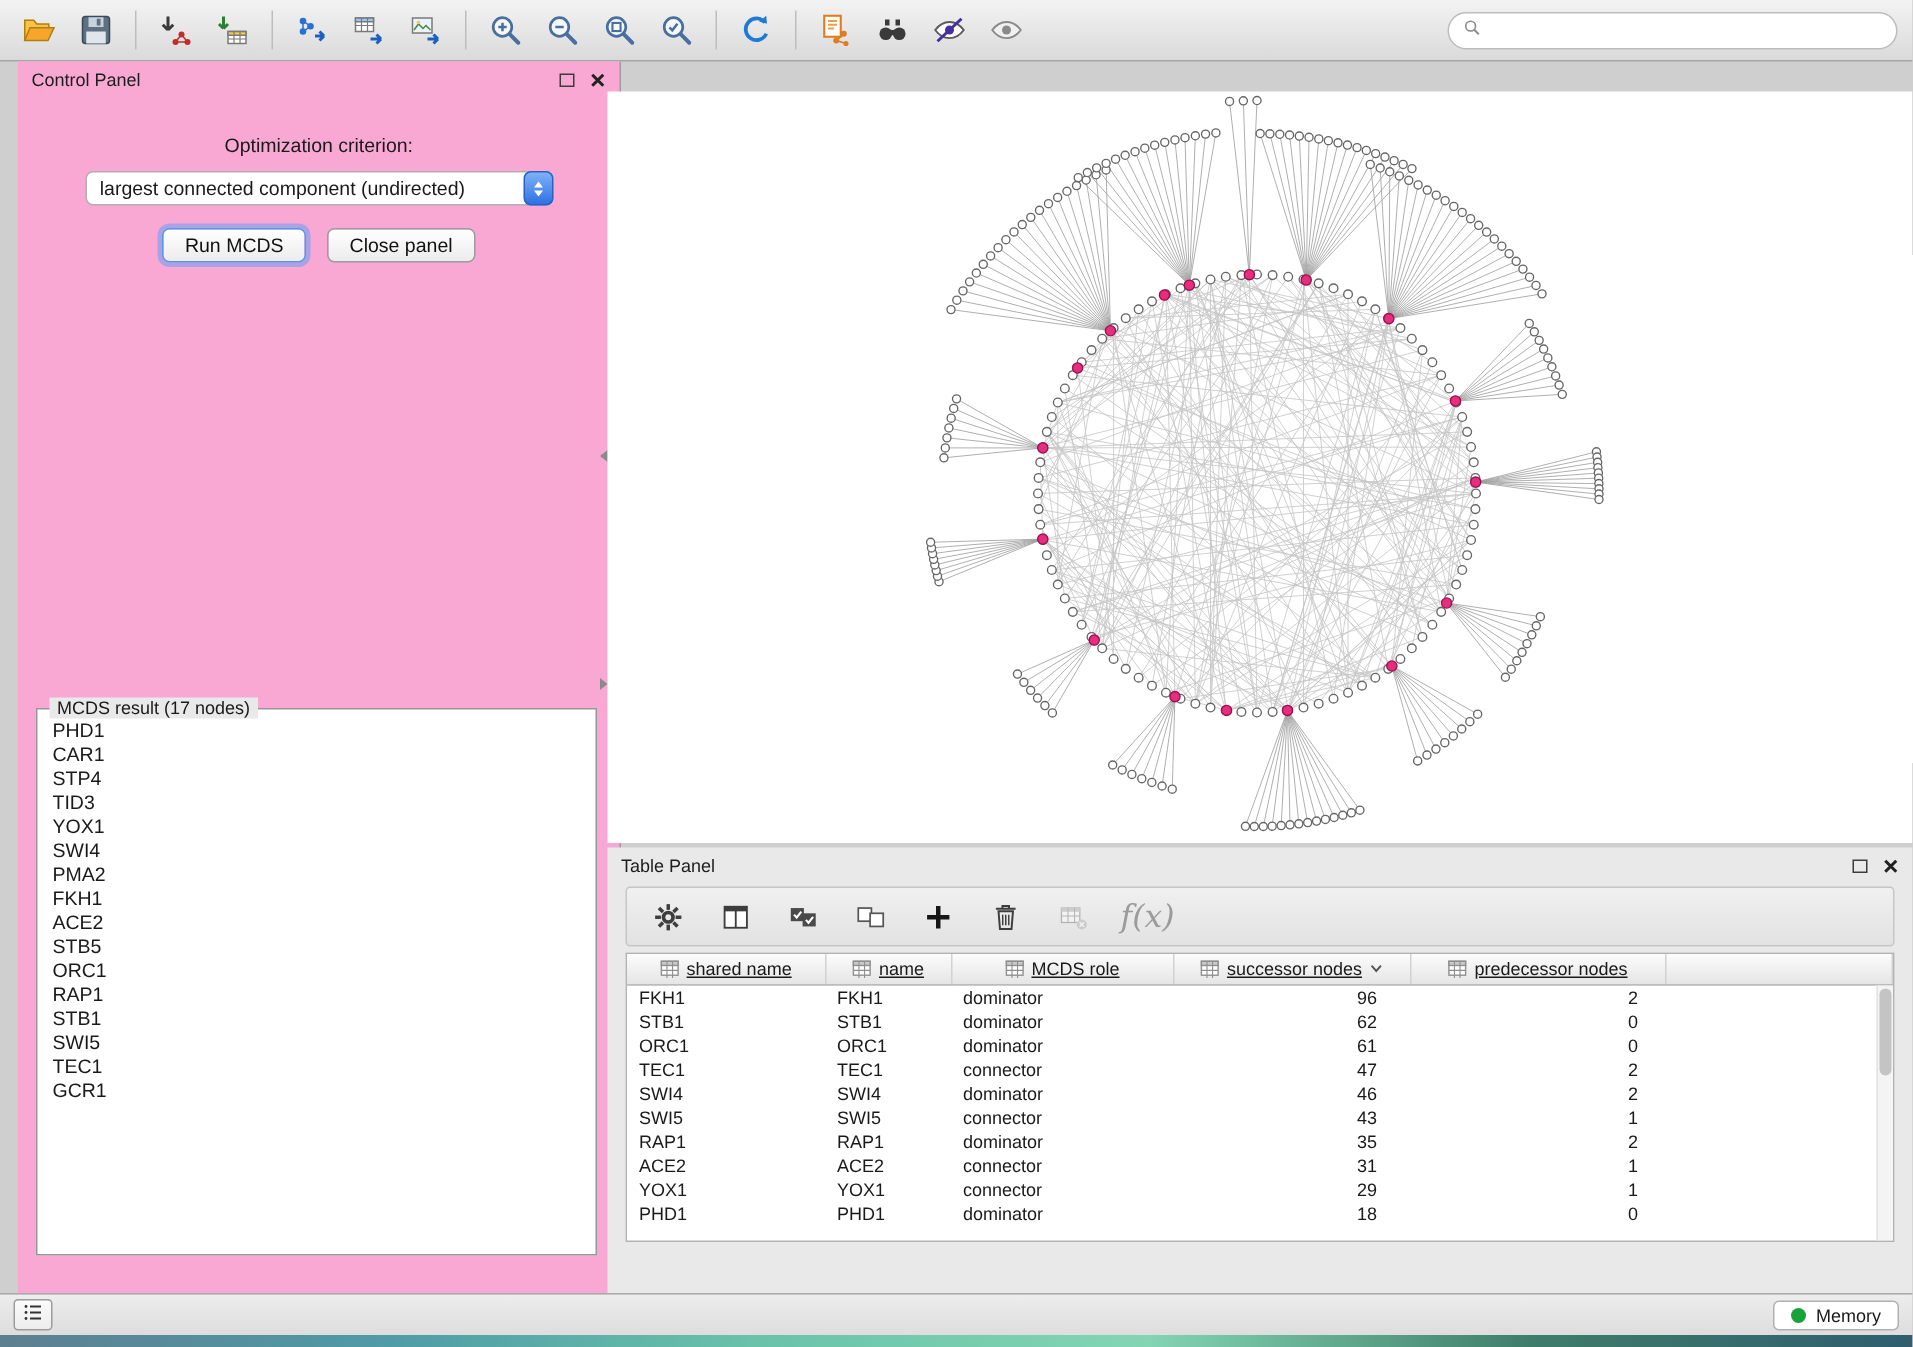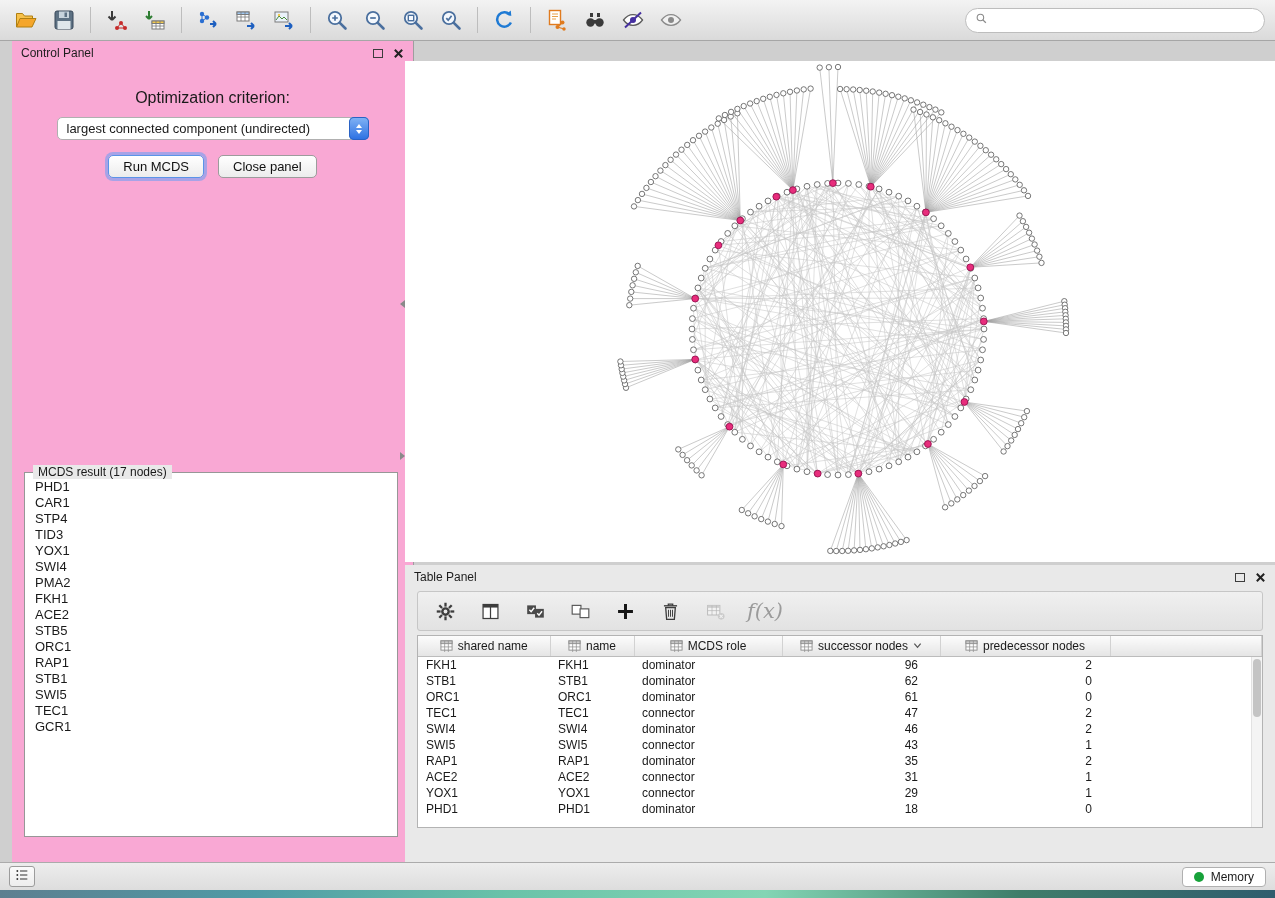--- a/index.html
+++ b/index.html
@@ -31,21 +31,21 @@
   
   #control-panel { position:absolute; left:12px; top:41px; width:402px; height:821px;
                    background:#f9a8d4; border-right:1px solid #9e9e9e; }
   #cp-tabs, #tp-tabs { display:flex; justify-content:center; }
   #cp-tabs { margin-top:12px; }
   .cp-tab { padding:3px 13px; font-size:13px; background:linear-gradient(#fefefe,#e8e8e8);
             border:1px solid #ababab; border-left:none; color:#222; cursor:default; }
   .cp-tab:first-child { border-left:1px solid #ababab; border-radius:4px 0 0 4px; }
   .cp-tab:last-child { border-radius:0 4px 4px 0; }
   .cp-tab.active { background:#2e7ce1; color:#fff; border-color:#2a6fcc; border-radius:4px; }
-  #opt-label { text-align:center; margin-top:24px; font-size:16px; }
+  #opt-label { text-align:center; margin-top:24px; font-size:13px; }
   #criterion { margin:10px auto 0; width:312px; height:23px; background:#fff; border:1px solid #b0b0b0;
                border-radius:5px; display:flex; align-items:center; position:relative; padding-left:9px;
                font-size:13px; }
   #criterion .stepper { position:absolute; right:-1px; top:-1px; width:20px; height:23px; border-radius:5px;
                background:linear-gradient(#83b4f5,#2a6fe2); display:flex; flex-direction:column;
                align-items:center; justify-content:center; gap:2px; box-shadow:inset 0 0 0 1px #2a62c4; }
   .stepper i { width:0; height:0; border-left:3.5px solid transparent; border-right:3.5px solid transparent; display:block; }
   .stepper .up { border-bottom:4px solid #fff; }
   .stepper .dn { border-top:4px solid #fff; }
   #cp-buttons { display:flex; justify-content:center; gap:14px; margin-top:15px; }
@@ -78,21 +78,21 @@
   #tp-toolbar { margin:2px 12px 0; height:40px; background:linear-gradient(#f0f0f0,#e2e2e2);
                 border:1px solid #c6c6c6; border-radius:3px; display:flex; align-items:center;
                 gap:19px; padding:0 14px; }
   #tp-toolbar .tb-btn { width:26px; height:26px; }
   #tp-toolbar svg { width:21px; height:21px; }
   .fx { font-family:"DejaVu Serif","Liberation Serif",serif; font-style:italic; color:#9b9b9b; font-size:21px; }
   #tp-tablewrap { position:absolute; left:12px; right:12px; top:70px; bottom:34px; background:#fff;
                   border:1px solid #b3b3b3; overflow:hidden; }
   #tp-table { border-collapse:collapse; table-layout:fixed; width:100%; }
   #tp-table th { height:20px; background:linear-gradient(#fcfcfc,#e5e5e5); border-right:1px solid #d2d2d2;
-                 border-bottom:1px solid #bcbcbc; font-weight:normal; font-size:12px; padding:0 4px; }
+                 border-bottom:1px solid #bcbcbc; font-weight:normal; font-size:12px; padding:0 4px;text-decoration:underline; }
   .th-inner { display:flex; align-items:center; justify-content:center; gap:5px; }
   .th-inner svg { display:block; }
   #tp-table td { font-size:12px; height:16px; line-height:16px; padding:0 8px; white-space:nowrap; overflow:hidden; }
   #tp-table td.c3, #tp-table td.c4 { text-align:right; }
   #tp-table td.c3 { padding-right:22px; }
   #tp-table td.c4 { padding-right:18px; }
   #tp-scrollbar { position:absolute; right:0; top:21px; bottom:0; width:11px; background:#f4f4f4; border-left:1px solid #e2e2e2; }
   #tp-thumb { position:absolute; left:1px; top:2px; width:8px; height:58px; background:#c4c4c4; border-radius:4px; }
   #tp-tabs { position:absolute; bottom:6px; left:0; right:0; }
 

